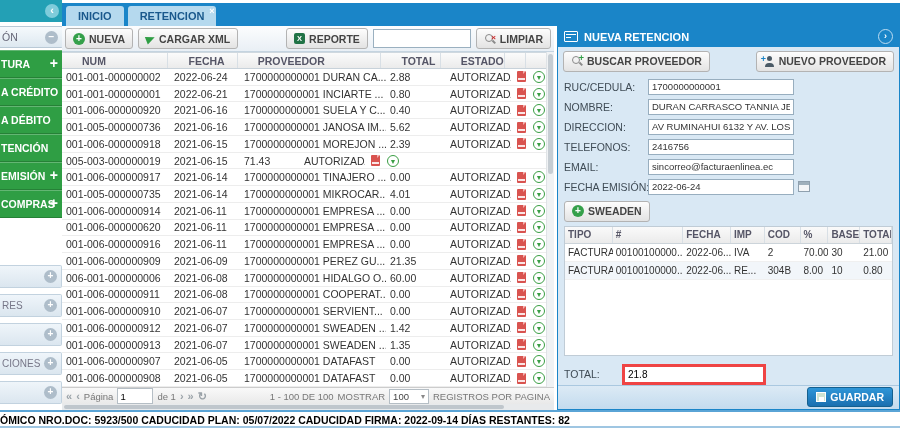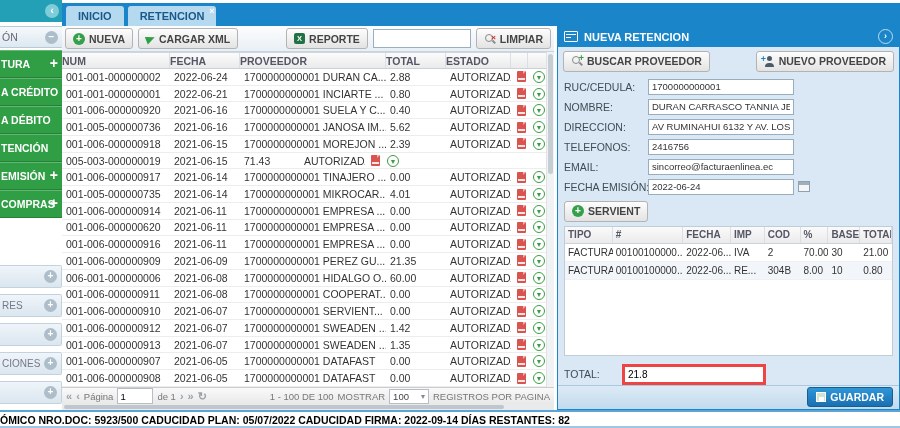--- a/index.html
+++ b/index.html
@@ -46,21 +46,21 @@
   .mag{position:relative;width:12px;height:12px;display:inline-block;}
   .mag:before{content:"";position:absolute;left:1px;top:1px;width:6px;height:6px;border:1.5px solid #8a8a8a;border-radius:50%;}
   .mag:after{content:"";position:absolute;left:8px;top:8px;width:4px;height:1.5px;background:#8a8a8a;transform:rotate(45deg);}
   .mag.red .dot{position:absolute;right:0;top:0;color:#cc2a2a;font-size:8px;font-weight:bold;}
   .mag.green .dot{position:absolute;right:-1px;top:-2px;color:#2f9e44;font-size:9px;font-weight:bold;}
   #search-input{width:92px;height:15px;border:1px solid #9ab0c0;font-size:10px;margin-right:5px;}
   .spacer{margin-left:auto;}
   
   #thead{position:absolute;left:62px;top:52px;width:484px;height:17px;display:flex;
        background:linear-gradient(#fbfbfb,#ebebeb);border-top:1px solid #cfd8df;border-bottom:1px solid #c8d2da;box-sizing:border-box;}
-  .hcell{border-right:1px solid #d8dfe5;color:#556;font-weight:bold;font-size:10.5px;padding:2px 0 0 0;
+  .hcell{border-right:1px solid #d8dfe5;color:#556;font-weight:bold;font-size:10.5px;padding:2px 0 0 20px;
        box-sizing:border-box;white-space:nowrap;overflow:hidden;}
   #tbody{position:absolute;left:62px;top:69px;width:484px;height:318px;display:flex;flex-direction:column;}
   .trow{flex:1;display:flex;align-items:center;border-bottom:1px solid #ededed;background:#fff;cursor:pointer;}
   .tcell{padding-left:4px;box-sizing:border-box;white-space:nowrap;overflow:hidden;font-size:10.5px;color:#333;}
   .c-num{width:108px;} .c-fecha{width:70px;} .c-prov{width:146px;} .c-total{width:60px;} .c-estado{width:65px;}
   .c-pdf{width:17px;display:flex;justify-content:center;} .c-dl{width:18px;display:flex;justify-content:center;}
   .pdf-ic{width:9px;height:11px;background:#d9534f;border-radius:1px;position:relative;cursor:pointer;}
   .pdf-ic:before{content:"";position:absolute;right:0;top:0;border-left:3px solid #f4b3b1;border-bottom:3px solid transparent;}
   .pdf-ic:after{content:"";position:absolute;left:1px;bottom:2px;width:7px;height:2px;background:#fff;opacity:.85;}
   .dl-ic{width:12px;height:12px;border:1.5px solid #3a9e44;border-radius:50%;color:#3a9e44;font-size:7px;
@@ -532,21 +532,21 @@
       </div>
       <div class="frow">
         <span class="flabel">FECHA EMISIÓN:</span>
         <input class="finput" value="2022-06-24" style="">
         <span class="cal-ic"></span>
       </div>
     </div>
   <div id="agregar-row">
     <div class="tb-btn" style="margin-right:0">
       <span class="gplus">+</span>
-      <span>SERVIENT</span>
+      <span>SWEADEN</span>
     </div>
   </div>
   <div id="grid">
     <div id="grid-head">
         <div class="gh g0">TIPO</div>
         <div class="gh g1">#</div>
         <div class="gh g2">FECHA</div>
         <div class="gh g3">IMP</div>
         <div class="gh g4">COD</div>
         <div class="gh g5">%</div>

